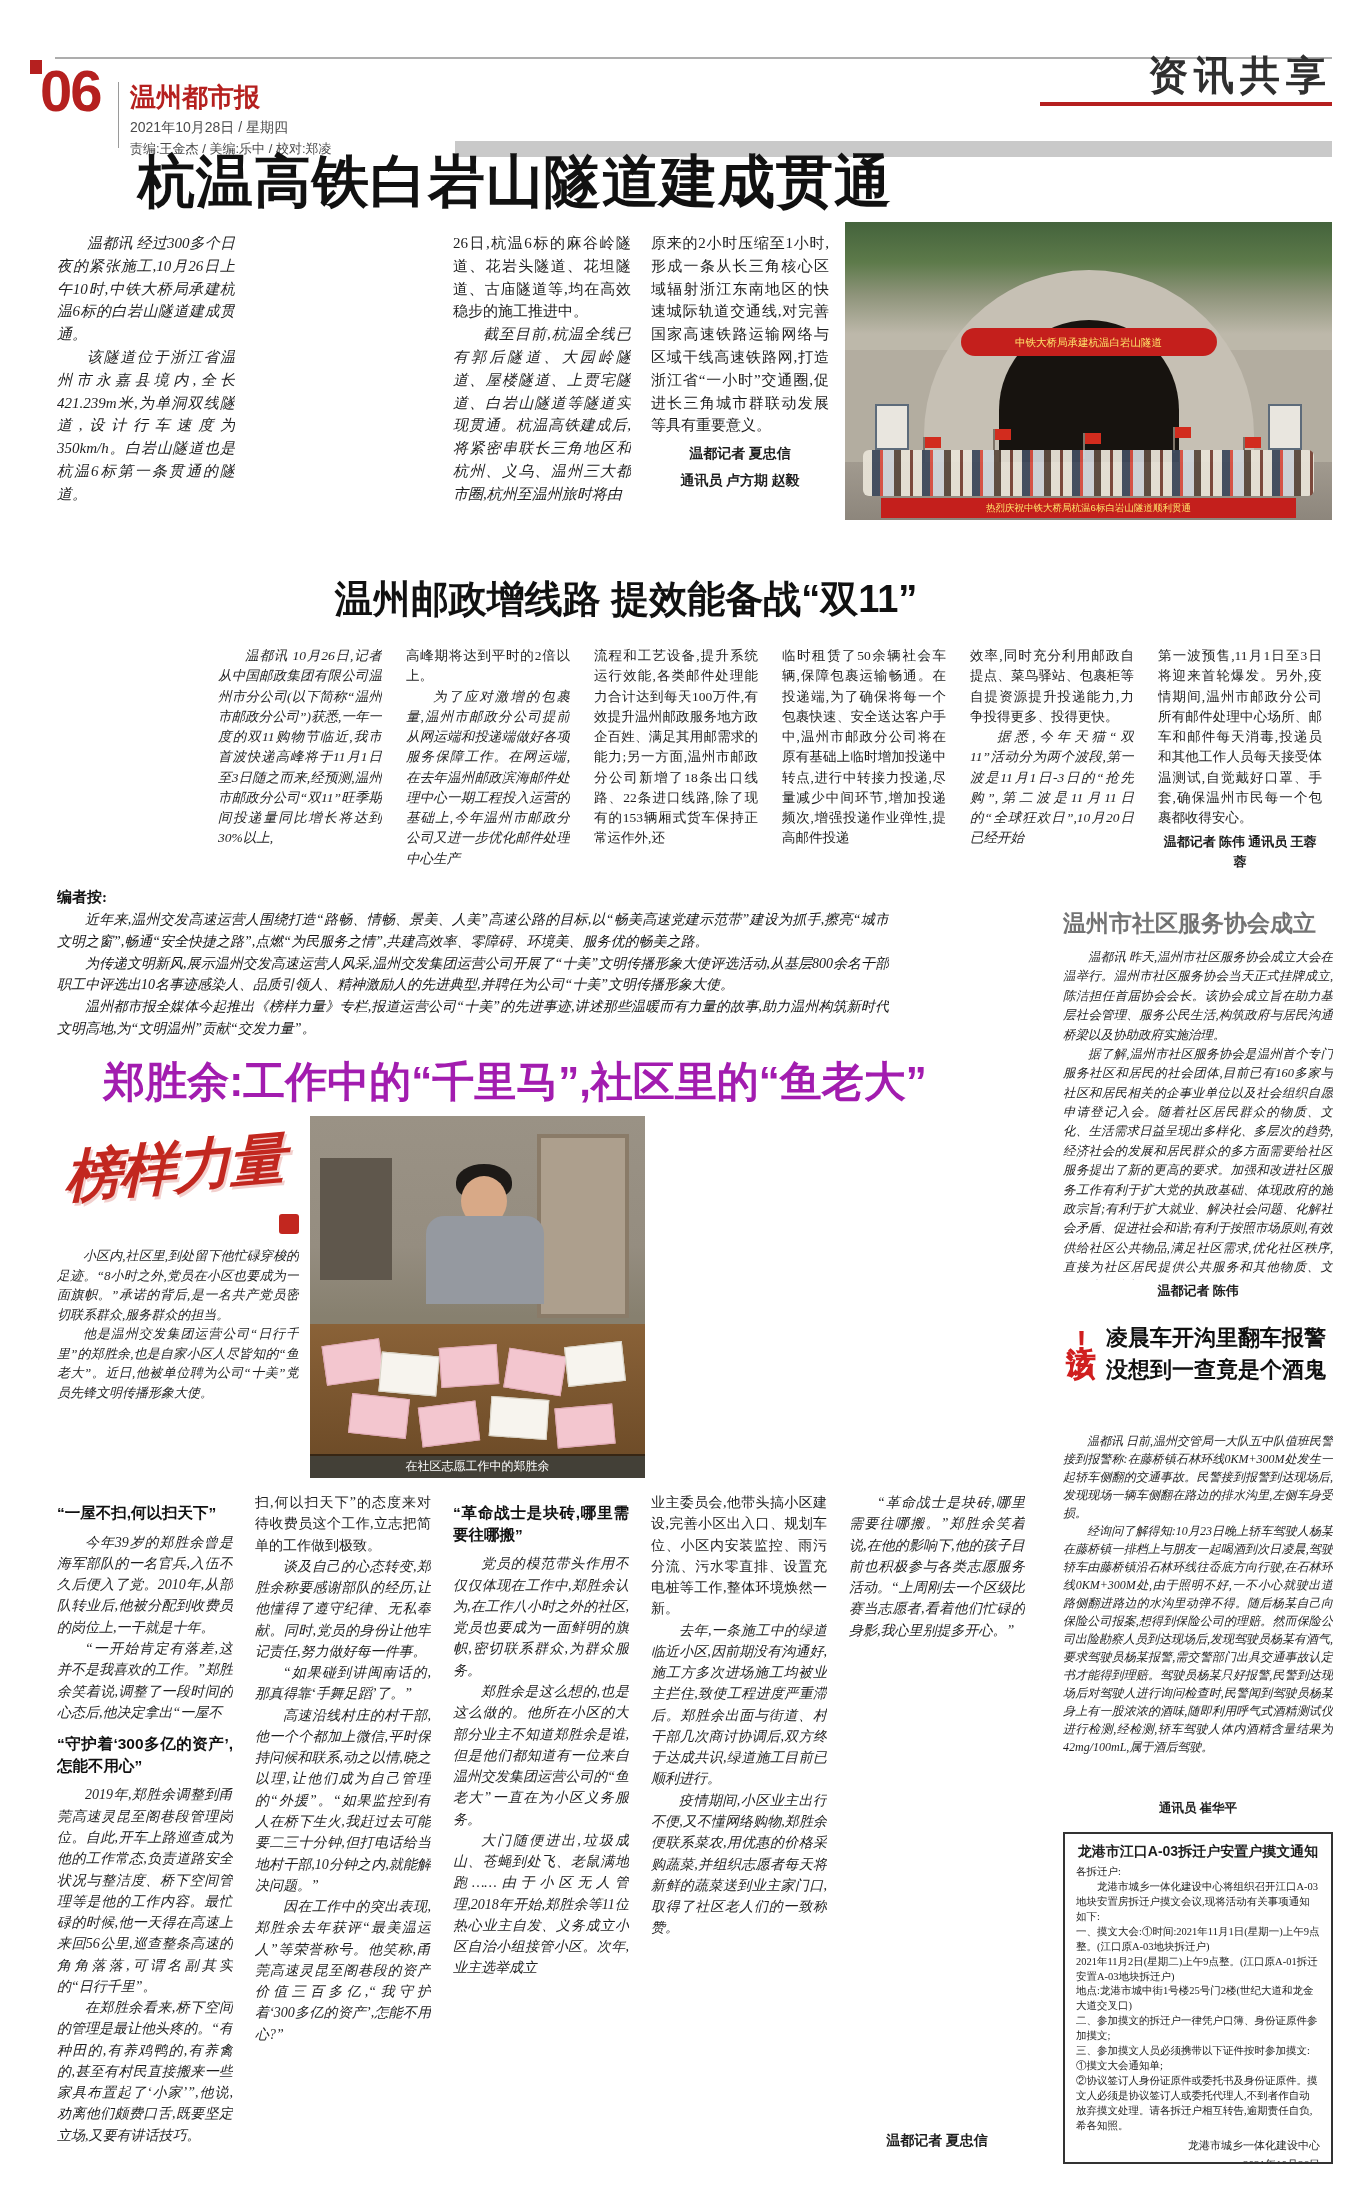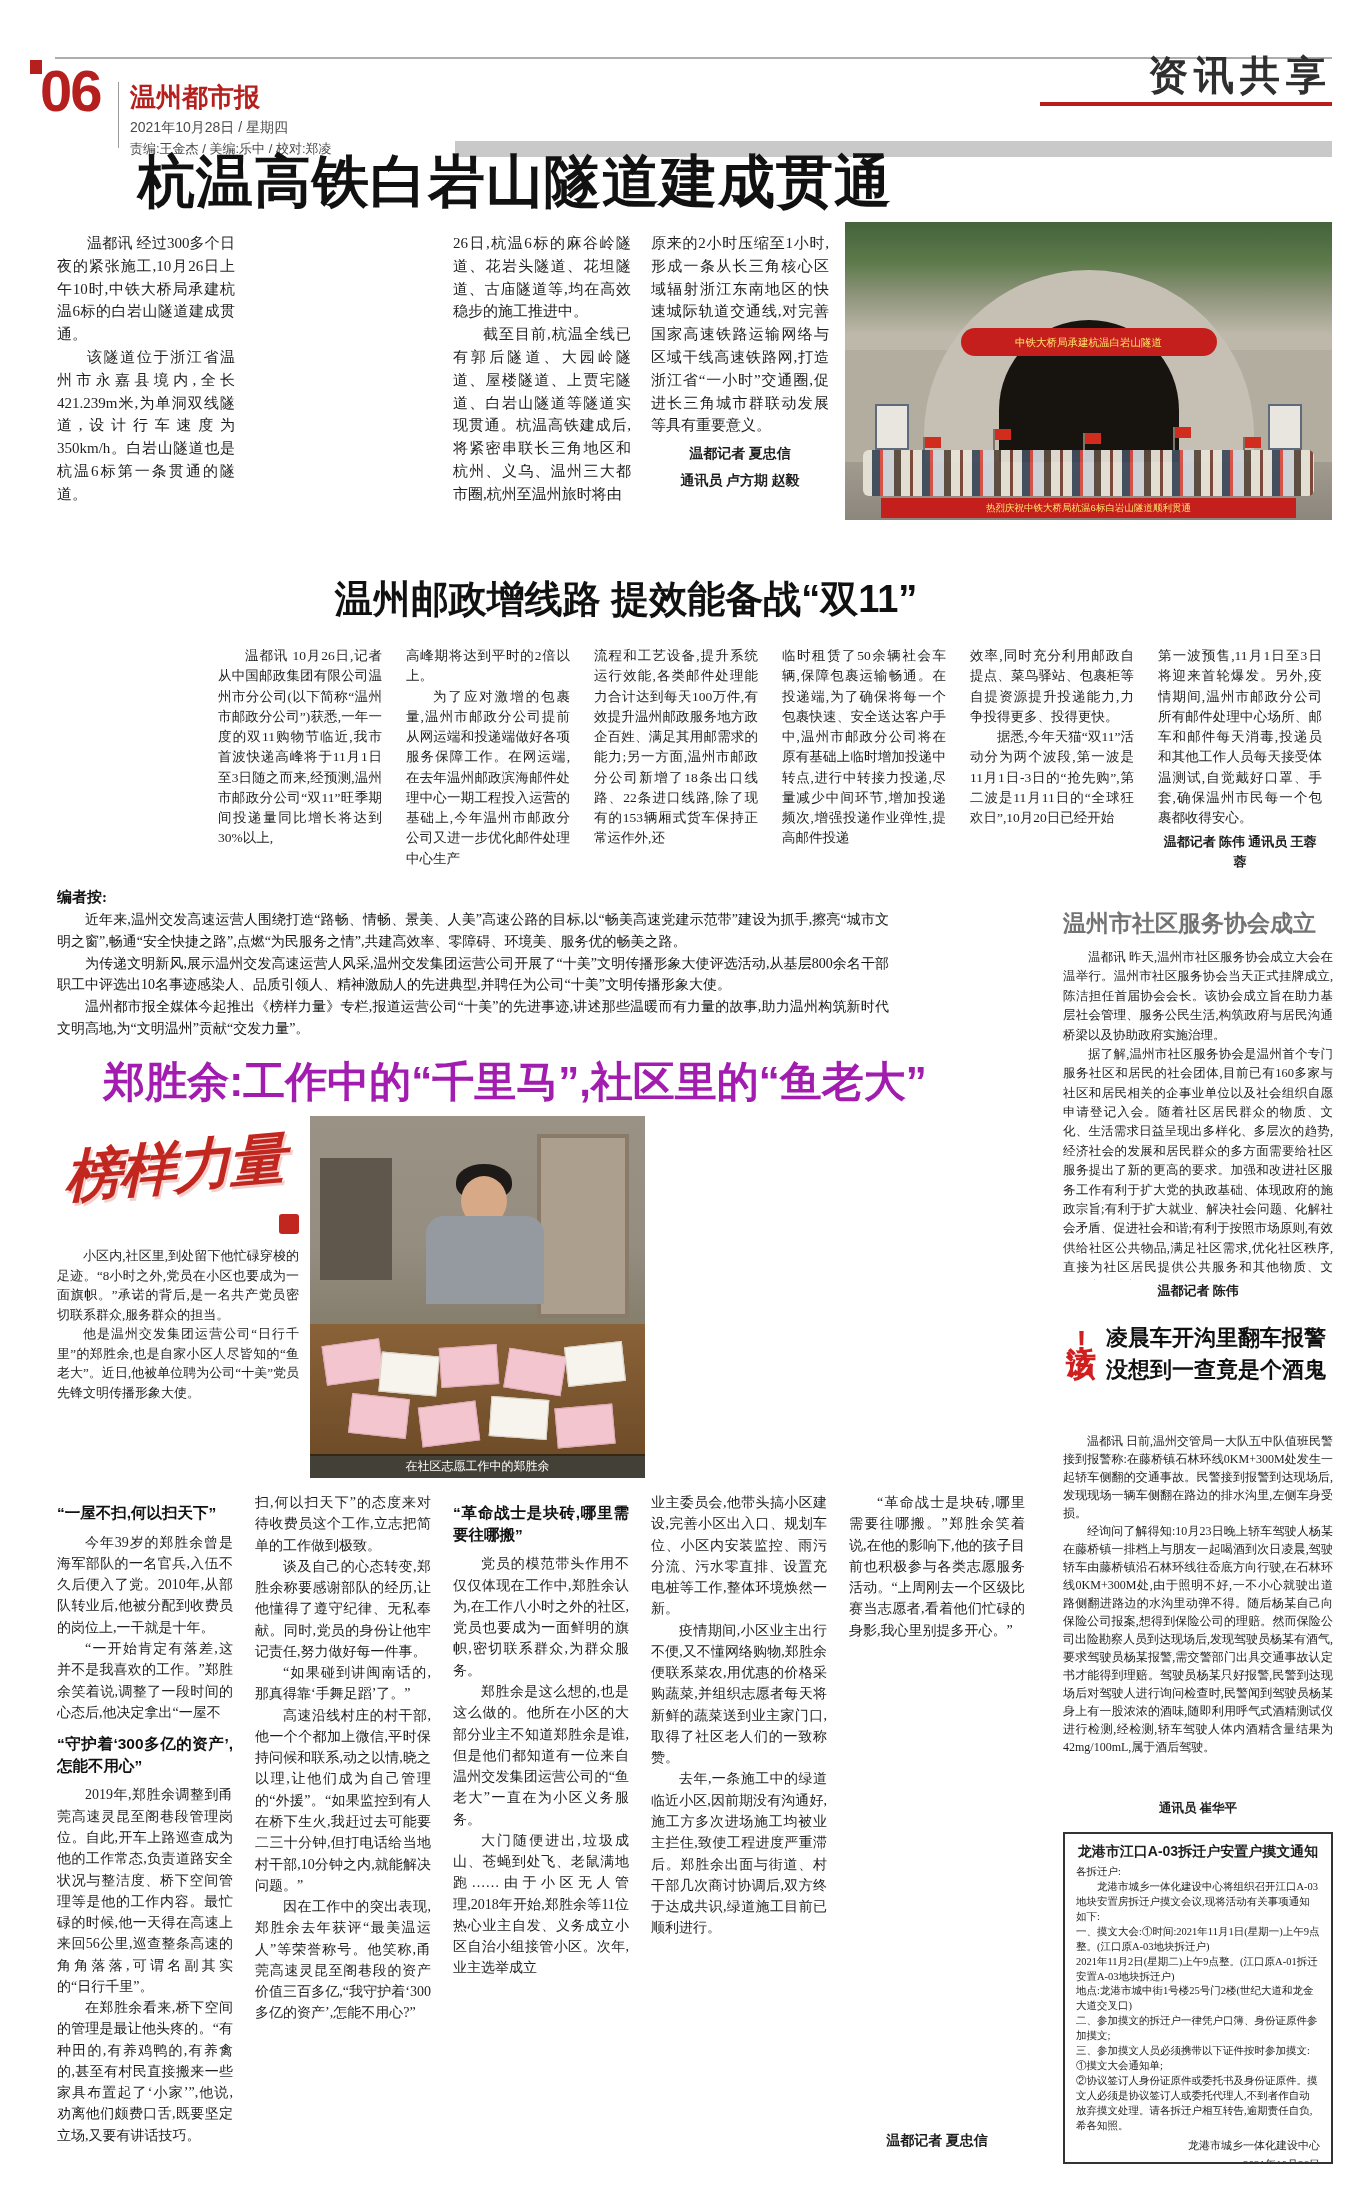--- a/index.html
+++ b/index.html
@@ -5,21 +5,21 @@
   * { margin:0; padding:0; box-sizing:border-box; }
   html,body { background:#e8e8e8; }
   .page {
     position:relative; width:1362px; height:2203px; margin:0 auto;
     background:#ffffff; overflow:hidden;
     font-family:"Liberation Serif", serif; color:#1e1e1e;
   }
   .abs { position:absolute; }
   .sans { font-family:"Liberation Sans", sans-serif; }
   .just { text-align:justify; }
-  p.body { text-indent:2em; }
+  p.body { text-indent:2em;font-style:italic; }
   .byline { text-align:center; font-weight:bold; }
 
   
   .top-rule { left:55px; top:57px; width:1277px; height:2px; background:#adadad; }
   .red-square { left:30px; top:60px; width:12px; height:14px; background:#b5201f; }
   .page-num { left:40px; top:62px; font-size:58px; font-weight:bold; color:#b5201f; line-height:1; letter-spacing:-2px;text-align:center; }
   .head-vline { left:118px; top:82px; width:1px; height:66px; background:#9a9a9a; }
   .masthead { left:130px; top:80px; font-size:26px; font-weight:bold; color:#b5201f; }
   .head-date { left:130px; top:119px; font-size:14px; color:#4a4a4a; }
   .head-editors { left:130px; top:140px; font-size:13px; color:#4a4a4a; }
@@ -229,22 +229,22 @@
     <p class="body">因在工作中的突出表现,郑胜余去年获评“最美温运人”等荣誉称号。他笑称,甬莞高速灵昆至阁巷段的资产价值三百多亿,“我守护着‘300多亿的资产’,怎能不用心?”</p>
   </div>
   <div class="abs a3-col a3-k3 just">
     <div class="subhead">“革命战士是块砖,哪里需要往哪搬”</div>
     <p class="body">党员的模范带头作用不仅仅体现在工作中,郑胜余认为,在工作八小时之外的社区,党员也要成为一面鲜明的旗帜,密切联系群众,为群众服务。</p>
     <p class="body">郑胜余是这么想的,也是这么做的。他所在小区的大部分业主不知道郑胜余是谁,但是他们都知道有一位来自温州交发集团运营公司的“鱼老大”一直在为小区义务服务。</p>
     <p class="body">大门随便进出,垃圾成山、苍蝇到处飞、老鼠满地跑……由于小区无人管理,2018年开始,郑胜余等11位热心业主自发、义务成立小区自治小组接管小区。次年,业主选举成立</p>
   </div>
   <div class="abs a3-col a3-k4 just">
     <p>业主委员会,他带头搞小区建设,完善小区出入口、规划车位、小区内安装监控、雨污分流、污水零直排、设置充电桩等工作,整体环境焕然一新。</p>
+    <p class="body">去年,一条施工中的绿道临近小区,因前期没有沟通好,施工方多次进场施工均被业主拦住,致使工程进度严重滞后。郑胜余出面与街道、村干部几次商讨协调后,双方终于达成共识,绿道施工目前已顺利进行。</p>
     <p class="body">疫情期间,小区业主出行不便,又不懂网络购物,郑胜余便联系菜农,用优惠的价格采购蔬菜,并组织志愿者每天将新鲜的蔬菜送到业主家门口,取得了社区老人们的一致称赞。</p>
-    <p class="body">去年,一条施工中的绿道临近小区,因前期没有沟通好,施工方多次进场施工均被业主拦住,致使工程进度严重滞后。郑胜余出面与街道、村干部几次商讨协调后,双方终于达成共识,绿道施工目前已顺利进行。</p>
   </div>
   <div class="abs a3-col a3-k5 just">
     <p class="body">“革命战士是块砖,哪里需要往哪搬。”郑胜余笑着说,在他的影响下,他的孩子目前也积极参与各类志愿服务活动。“上周刚去一个区级比赛当志愿者,看着他们忙碌的身影,我心里别提多开心。”</p>
   </div>
   <div class="abs a3-byline byline">温都记者 夏忠信</div>
 
   <div class="abs comm-title sans">温州市社区服务协会成立</div>
   <div class="abs comm-body just">
     <p class="body">温都讯 昨天,温州市社区服务协会成立大会在温举行。温州市社区服务协会当天正式挂牌成立,陈洁担任首届协会会长。该协会成立旨在助力基层社会管理、服务公民生活,构筑政府与居民沟通桥梁以及协助政府实施治理。</p>
     <p class="body">据了解,温州市社区服务协会是温州首个专门服务社区和居民的社会团体,目前已有160多家与社区和居民相关的企事业单位以及社会组织自愿申请登记入会。随着社区居民群众的物质、文化、生活需求日益呈现出多样化、多层次的趋势,经济社会的发展和居民群众的多方面需要给社区服务提出了新的更高的要求。加强和改进社区服务工作有利于扩大党的执政基础、体现政府的施政宗旨;有利于扩大就业、解决社会问题、化解社会矛盾、促进社会和谐;有利于按照市场原则,有效供给社区公共物品,满足社区需求,优化社区秩序,直接为社区居民提供公共服务和其他物质、文化、生活等方面的服务。</p>

